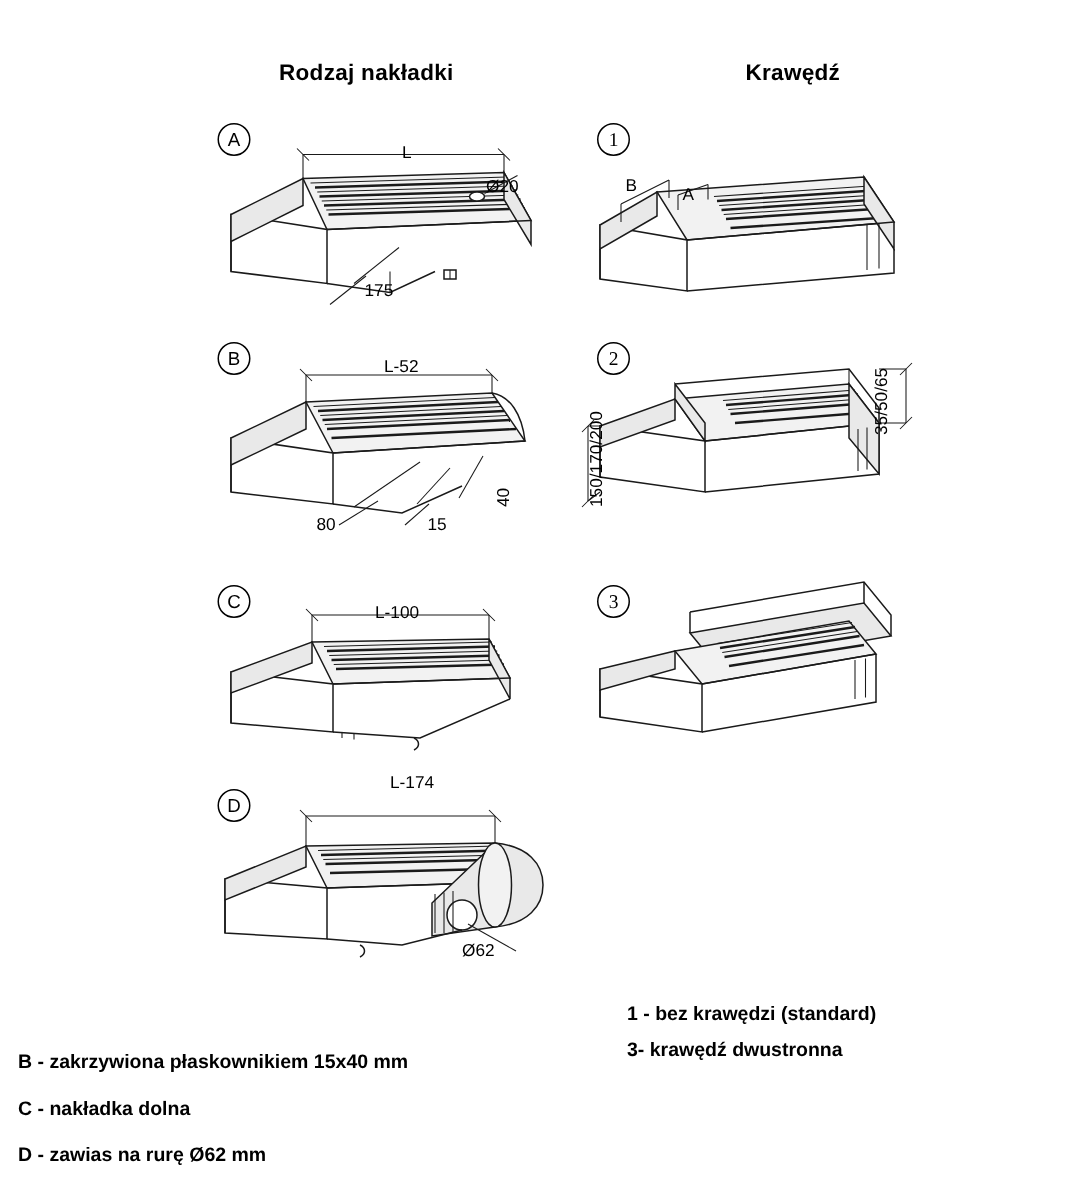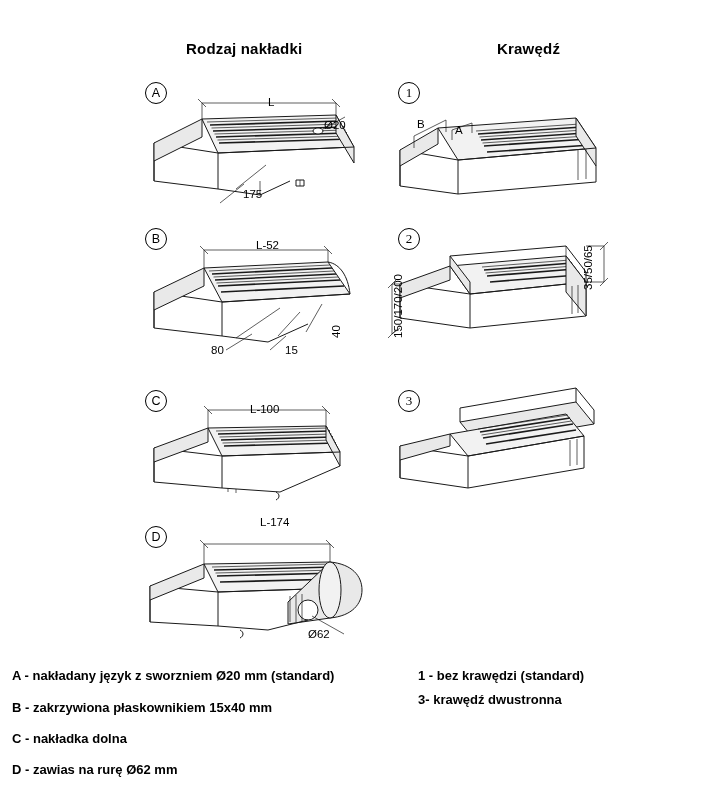--- a/index.html
+++ b/index.html
@@ -314,21 +314,20 @@
       <path class="treadThin" d="M150,66 L150,92 M156,65 L156,92 M162,64 L162,92"></path>
 
       <path class="dimline" d="M172,86 L204,104"></path>
 
       <path class="ln" d="M100,100 C104,102 104,106 100,108"></path>
     </svg>
   </div>
   <div class="dim" style="left:260px; top:516px;">L-174</div>
   <div class="dim" style="left:308px; top:628px;">Ø62</div>
 
-  <div class="legend legend-left" style="top:668px;">A - nakładany język z sworzniem Ø20 mm (standard)</div>
   <div class="legend legend-left" style="top:700px;">B - zakrzywiona płaskownikiem 15x40 mm</div>
   <div class="legend legend-left" style="top:731px;">C - nakładka dolna</div>
   <div class="legend legend-left" style="top:762px;">D - zawias na rurę Ø62 mm</div>
 
   <div class="legend legend-right" style="top:668px;">1 - bez krawędzi (standard)</div>
   <div class="legend legend-right" style="top:692px;">3- krawędź dwustronna</div>
 
 </div>
 
 </body></html>

